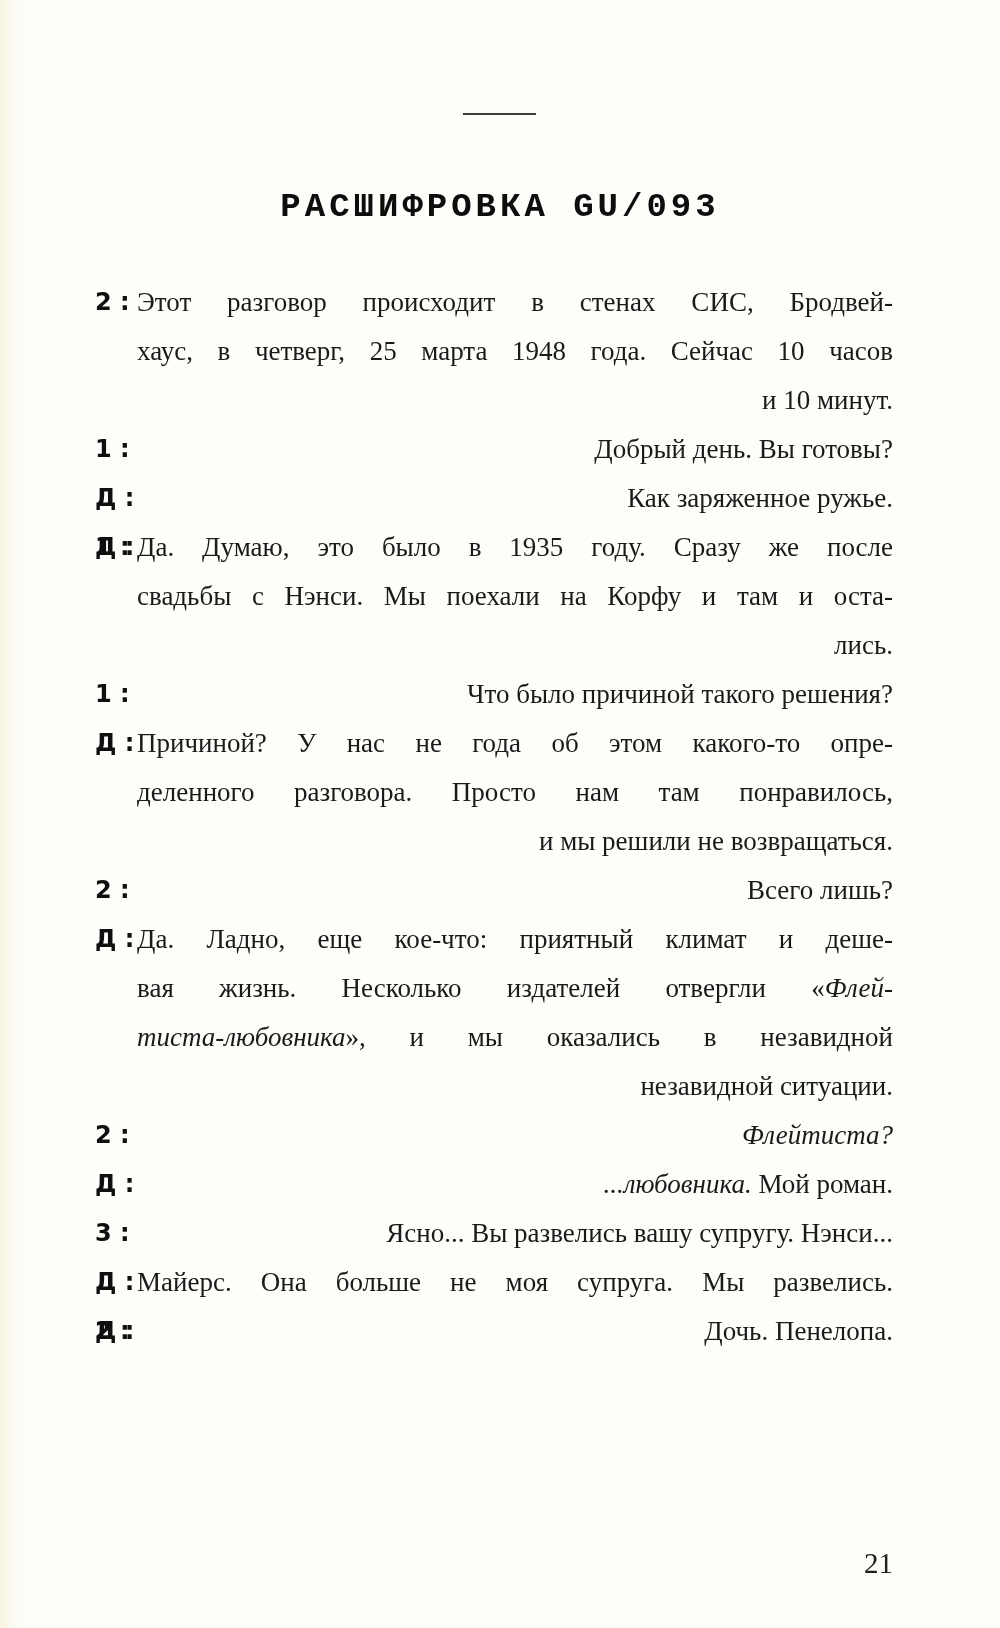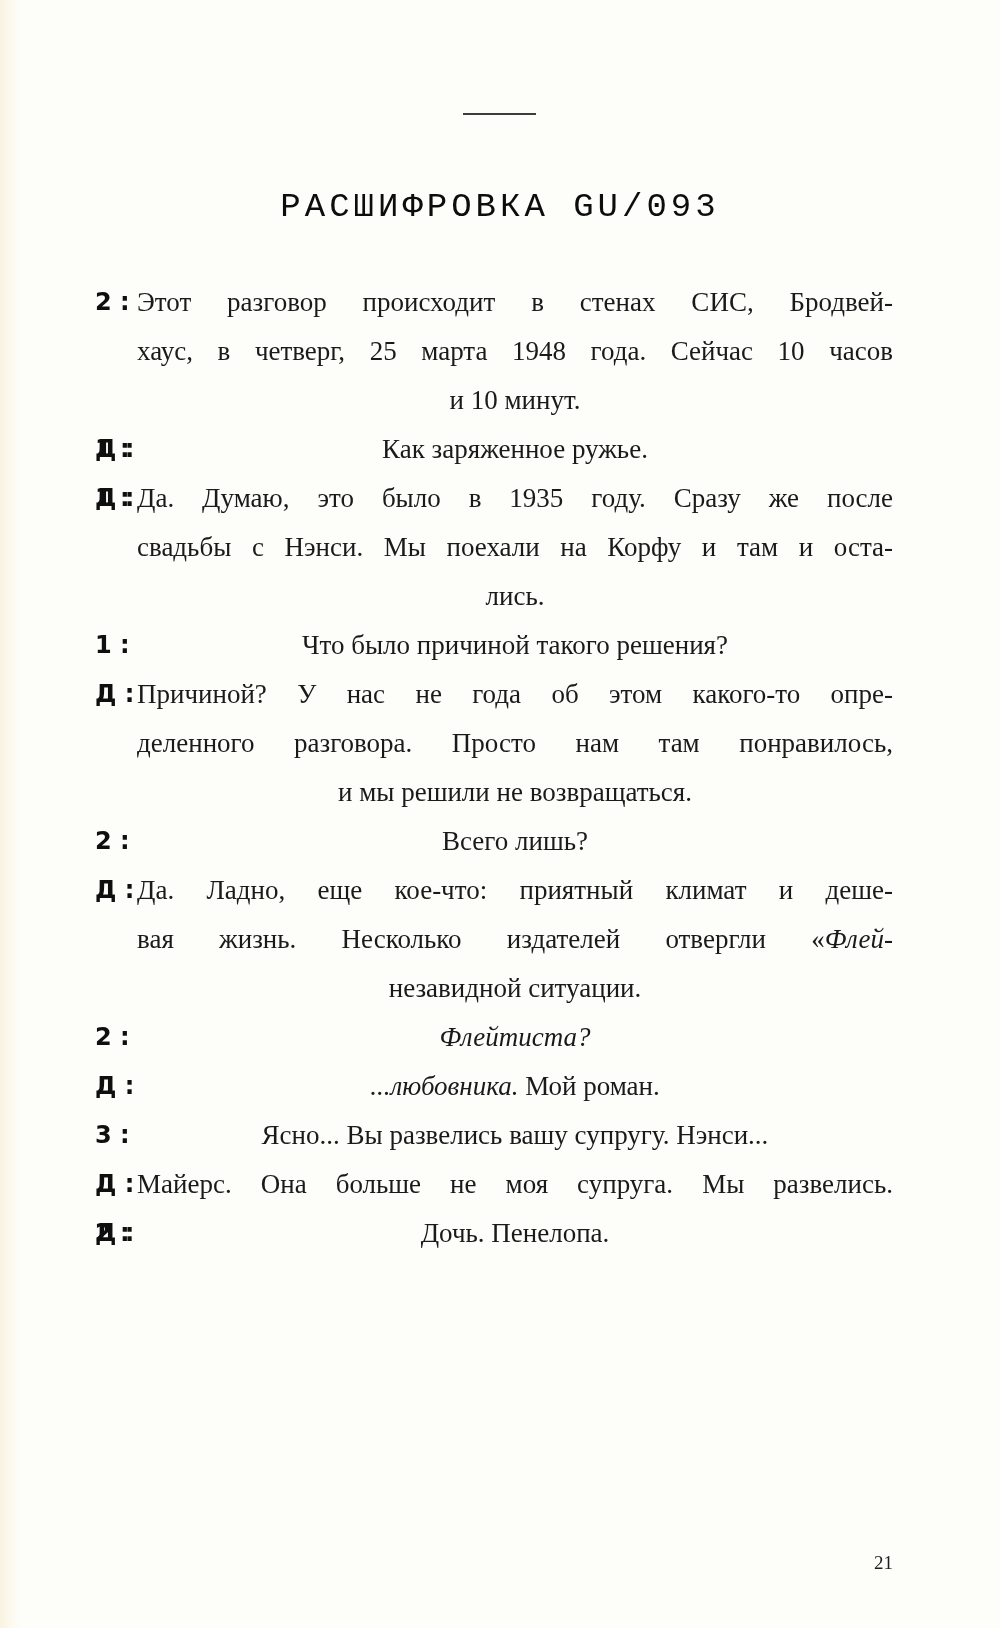--- a/index.html
+++ b/index.html
@@ -15,57 +15,57 @@
     position:absolute; left:0; top:0; bottom:0; width:22px;
     background:linear-gradient(90deg, var(--edge) 0%, #fcf9ee 45%, var(--paper) 100%);
   }
   .header-rule{
     position:absolute; top:113px; left:463px; width:73px; height:2px;
     background:#3c3c3c;
   }
   .page-title{
     position:absolute; top:190px; left:0; width:100%;
     text-align:center; white-space:nowrap;
-    font-family:"Liberation Mono", monospace; font-weight:normal;
+    font-family:"Liberation Mono", monospace; font-weight:bold;
     font-size:34px; line-height:34px; letter-spacing:4px;
     color:#0d0d0d;
   }
   .dialogue{
     position:absolute; top:278px; left:137px; width:756px;
     font-size:27px; line-height:49px; color:var(--ink);
   }
   .entry{position:relative;}
-  .line{position:relative; text-align:center;}
+  .line{position:relative; text-align:right;}
   .line.just{text-align:justify; text-align-last:justify;}
   .speaker{
     position:absolute; left:-42px; top:0;
     font-family:"DejaVu Sans", sans-serif; font-weight:bold;
     font-size:24px; line-height:49px; color:#0f0f0f;
   }
   .seg.it{font-style:italic;}
   .page-number{
     position:absolute; top:1547px; left:137px; width:756px;
-    text-align:right; font-size:19px; line-height:32px; color:#1e1e1e;
+    text-align:right; font-size:29px; line-height:32px; color:#1e1e1e;
   }
 </style>
 </head>
 <body>
 
 <main class="page">
   <div class="edge-strip"></div>
   <div class="header-rule"></div>
   <div class="page-title">РАСШИФРОВКА GU/093</div>
   <section class="dialogue">
       <div class="entry">
         <div class="line just"><span class="speaker">2 :</span><span class="seg">Этот разговор происходит в стенах СИС, Бродвей-</span></div>
         <div class="line just"><span class="seg">хаус, в четверг, 25 марта 1948 года. Сейчас 10 часов</span></div>
         <div class="line"><span class="seg">и 10 минут.</span></div>
       </div>
       <div class="entry">
-        <div class="line"><span class="speaker">1 :</span></div>
+        <div class="line"><span class="speaker">1 :</span><span class="seg">Добрый день. Вы готовы?</span></div>
       </div>
       <div class="entry">
         <div class="line"><span class="speaker">Д :</span><span class="seg">Как заряженное ружье.</span></div>
       </div>
       <div class="entry">
         <div class="line just"><span class="speaker">1 :</span></div>
       </div>
       <div class="entry">
         <div class="line just"><span class="speaker">Д :</span><span class="seg">Да. Думаю, это было в 1935 году. Сразу же после</span></div>
         <div class="line just"><span class="seg">свадьбы с Нэнси. Мы поехали на Корфу и там и оста-</span></div>
@@ -78,20 +78,21 @@
         <div class="line just"><span class="speaker">Д :</span><span class="seg">Причиной? У нас не года об этом какого-то опре-</span></div>
         <div class="line just"><span class="seg">деленного разговора. Просто нам там понравилось,</span></div>
         <div class="line"><span class="seg">и мы решили не возвращаться.</span></div>
       </div>
       <div class="entry">
         <div class="line"><span class="speaker">2 :</span><span class="seg">Всего лишь?</span></div>
       </div>
       <div class="entry">
         <div class="line just"><span class="speaker">Д :</span><span class="seg">Да. Ладно, еще кое-что: приятный климат и деше-</span></div>
         <div class="line just"><span class="seg">вая жизнь. Несколько издателей отвергли «</span><span class="seg it">Флей-</span></div>
+        <div class="line just"><span class="seg it">тиста-любовника</span><span class="seg">», и мы оказались в незавидной</span></div>
         <div class="line"><span class="seg">незавидной ситуации.</span></div>
       </div>
       <div class="entry">
         <div class="line"><span class="speaker">2 :</span><span class="seg it">Флейтиста?</span></div>
       </div>
       <div class="entry">
         <div class="line"><span class="speaker">Д :</span><span class="seg it">...любовника.</span><span class="seg"> Мой роман.</span></div>
       </div>
       <div class="entry">
         <div class="line"><span class="speaker">3 :</span><span class="seg">Ясно... Вы развелись вашу супругу. Нэнси...</span></div>

